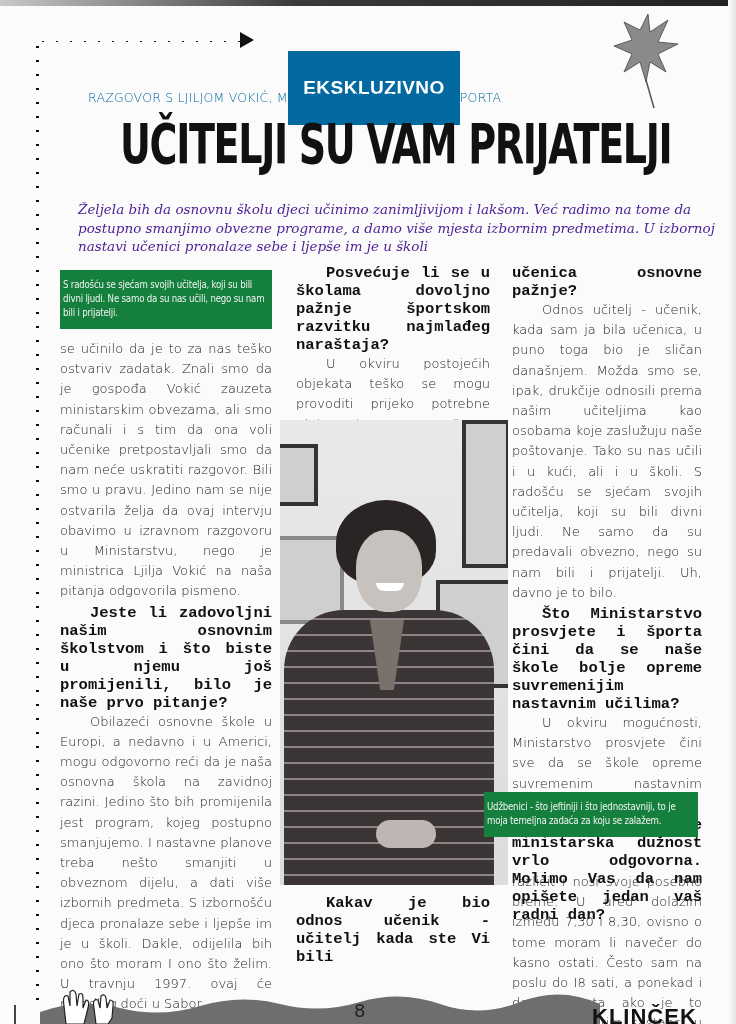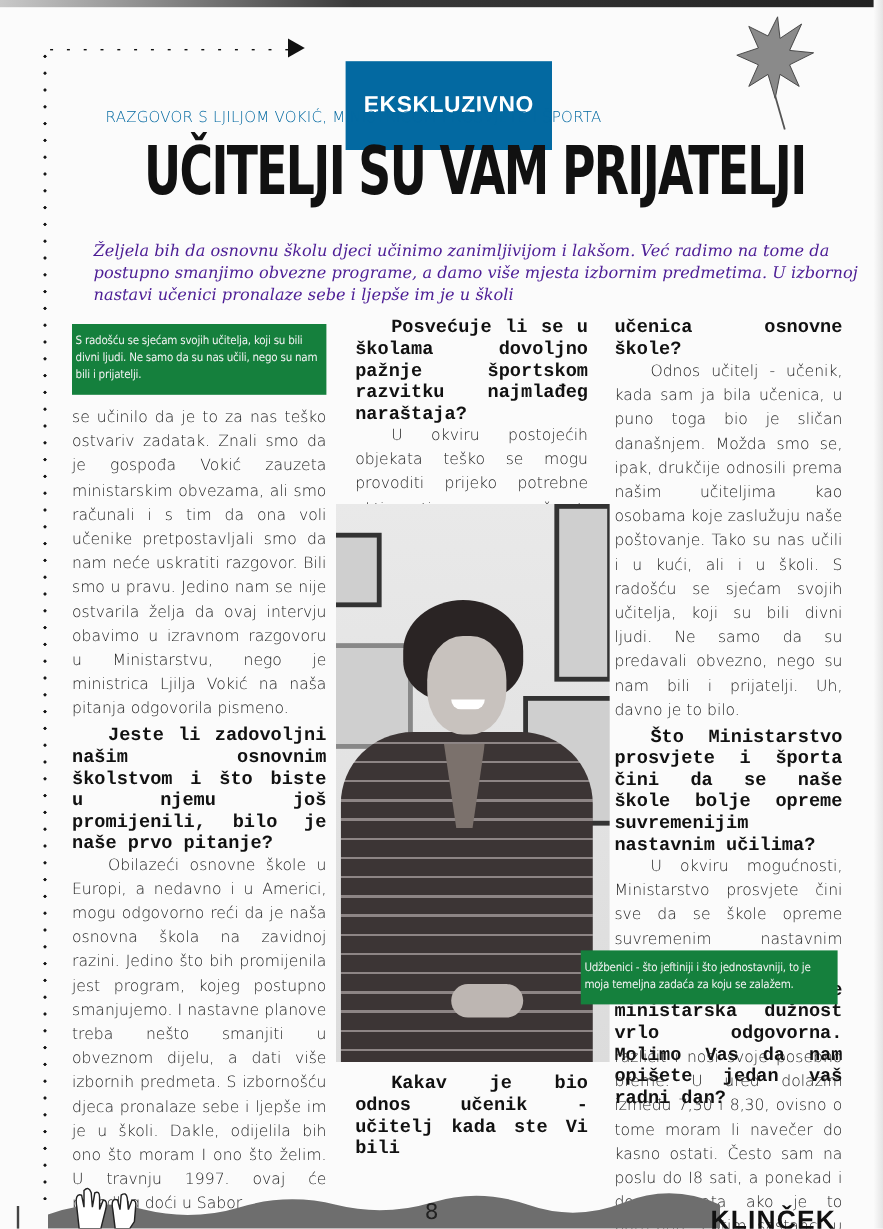--- a/index.html
+++ b/index.html
@@ -107,21 +107,21 @@
   <div class="smile"></div>
   <div class="scarf"></div>
   <div class="hands"></div>
 </div>
 
 <div class="col c2bottom">
   <p class="q">Kakav je bio odnos učenik - učitelj kada ste Vi bili</p>
 </div>
 
 <div class="col c3">
-  <p class="q noind">učenica osnovne škole?</p>
+  <p class="q noind">učenica osnovne pažnje?</p>
   <p>Odnos učitelj - učenik, kada sam ja bila učenica, u puno toga bio je sličan današnjem. Možda smo se, ipak, drukčije odnosili prema našim učiteljima kao osobama koje zaslužuju naše poštovanje. Tako su nas učili i u kući, ali i u školi. S radošću se sjećam svojih učitelja, koji su bili divni ljudi. Ne samo da su predavali obvezno, nego su nam bili i prijatelji. Uh, davno je to bilo.</p>
   <p class="q">Što Ministarstvo prosvjete i športa čini da se naše škole bolje opreme suvremenijim nastavnim učilima?</p>
   <p>U okviru mogućnosti, Ministarstvo prosvjete čini sve da se škole opreme suvremenim nastavnim učilima.</p>
   <p class="q">Znamo da je ministarska dužnost vrlo odgovorna. Molimo Vas da nam opišete jedan vaš radni dan?</p>
 </div>
 
 <div class="col pull2">
   <div class="pull" style="margin:0">Udžbenici - što jeftiniji i što jednostavniji, to je moja temeljna zadaća za koju se zalažem.</div>
 </div>
 

